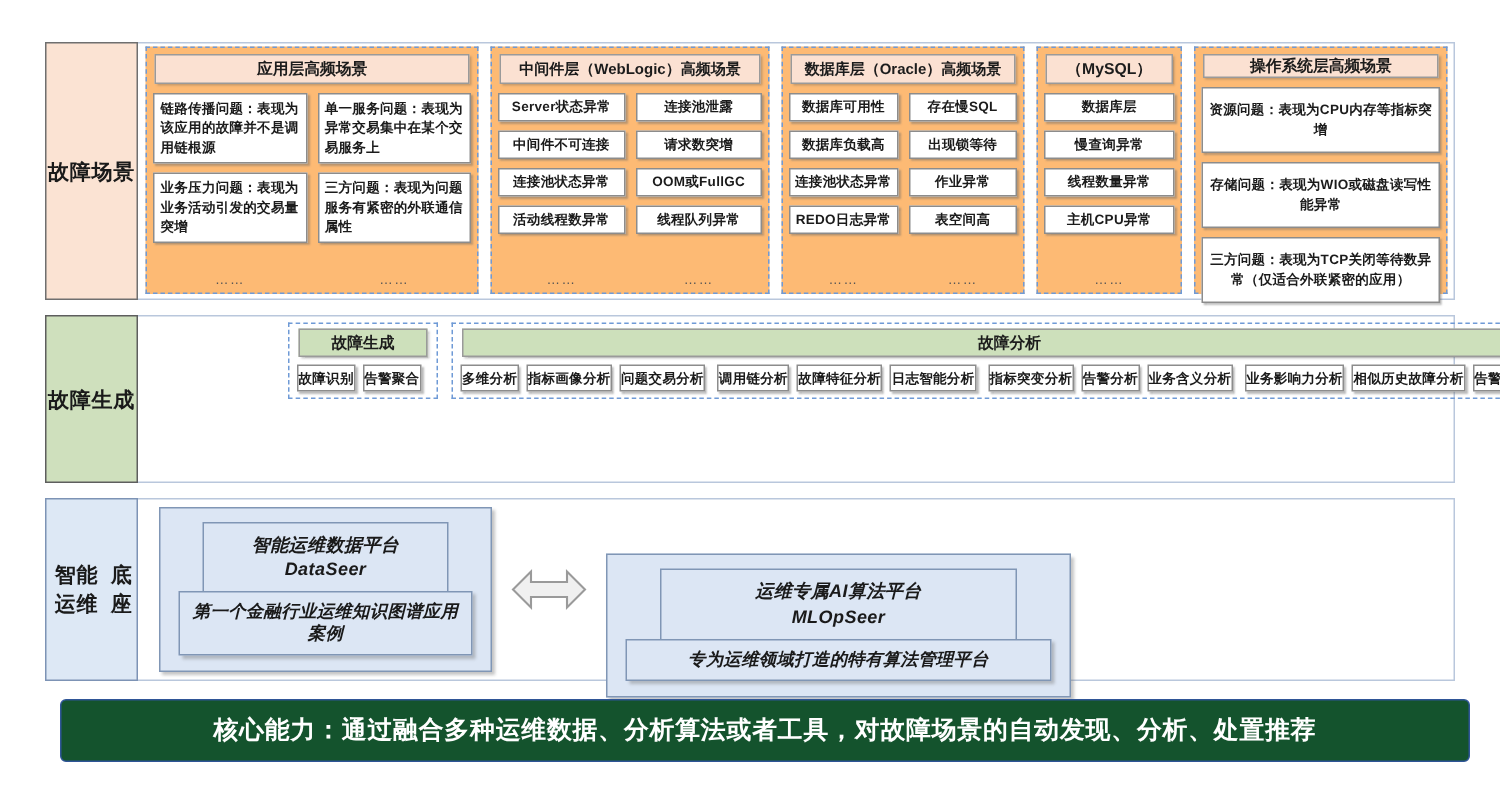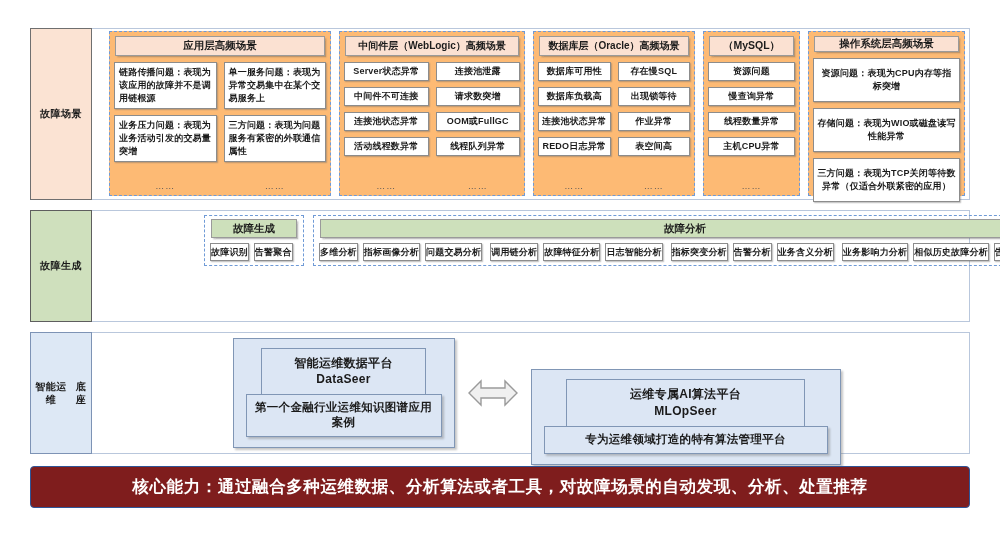--- a/index.html
+++ b/index.html
@@ -13,25 +13,25 @@
 
   
   .band {
     position: absolute;
     border: 1px solid #b9c7dc;
     background: #ffffff;
     display: flex;
   }
   .band-label {
     flex: 0 0 62px;
-    margin: -1px 12px -1px -1px;
+    margin: -1px 0 -1px -1px;
     border: 1px solid #8f8f8f;
     display: flex; align-items: center; justify-content: center;
     text-align: center;
-    font-size: 10px; font-weight: 700; color: #1a1a1a;
+    font-size: 14px; font-weight: 700; color: #1a1a1a;
     line-height: 1.35;
     letter-spacing: .5px;
   }
   .band-body { flex: 1 1 auto; position: relative; }
 
   
   #band-scenarios { left: 30px; top: 28px; width: 940px; height: 172px; }
   #band-scenarios .band-label { background: #fbe3d3; border-color: #6f6f6f; }
 
   .scn-cols { display: flex; height: 100%; padding: 2px 4px 3px 5px; gap: 8px; }
@@ -112,22 +112,22 @@
     height: 18px; font-size: 9px; font-weight: 700; color: #1b1b1b;
     display: flex; align-items: center; justify-content: center;
     white-space: nowrap; letter-spacing: .2px;
   }
 
   
   #band-base { left: 30px; top: 332px; width: 940px; height: 122px; }
   #band-base .band-label { background: #dde8f5; border-color: #7d93b5; }
   #band-base .band-label { font-weight: 700; }
 
-  .base-body { display: flex; align-items: center; justify-content: center;
-               height: 100%; gap: 10px; padding: 8px 14px; }
+  .base-body { display: flex; align-items: center; 
+               height: 100%; gap: 10px; padding: 8px 14px; font-style: italic; }
   .plat {
     flex: 0 0 auto;
     background: #dce6f4;
     border: 1px solid #8096b5;
     box-shadow: 2px 2px 2px rgba(110,110,110,.4);
     padding: 9px 12px 10px 12px;
     display: flex; flex-direction: column; align-items: center;
   }
   .plat-a { width: 222px; }
   .plat-b { width: 310px; margin-top: 48px; }
@@ -149,22 +149,22 @@
     margin-top: -1px;
     text-align: center;
     font-size: 11.5px; font-weight: 700; color: #1a1a1a;
     padding: 5px 4px 6px 4px;
     letter-spacing: .3px;
   }
   .arrow { flex: 0 0 56px; display: flex; align-items: center; justify-content: center; }
 
   
   #footer-banner {
-    position: absolute; left: 30px; top: 466px; width: 940px; height: 42px;
-    background: #7f1d1d;
+    position: absolute; left: 40px; top: 466px; width: 940px; height: 42px;
+    background: #14532d;
     border: 1px solid #2f5597;
     border-radius: 4px;
     display: flex; align-items: center; justify-content: center;
     color: #ffffff; font-size: 16.5px; font-weight: 700;
     letter-spacing: .6px;
   }
 </style>
 </head>
 <body>
 
@@ -224,21 +224,21 @@
                 <div class="chip one">作业异常</div>
                 <div class="chip one">表空间高</div>
                 <div class="dots">……</div>
               </div>
             </div>
           </div>
           <div class="scn-col col-sql">
             <div class="col-head">（MySQL）</div>
             <div class="chips">
               <div class="chip-col">
-                <div class="chip one">资源问题</div>
+                <div class="chip one">数据库层</div>
                 <div class="chip one">慢查询异常</div>
                 <div class="chip one">线程数量异常</div>
                 <div class="chip one">主机CPU异常</div>
                 <div class="dots">……</div>
               </div>
             </div>
           </div>
           <div class="scn-col col-os">
             <div class="col-head">操作系统层高频场景</div>
             <div class="chips">

